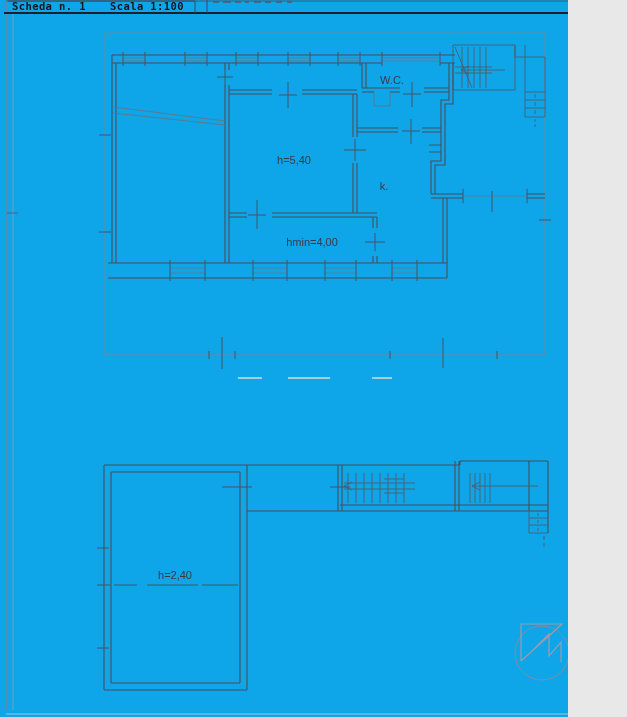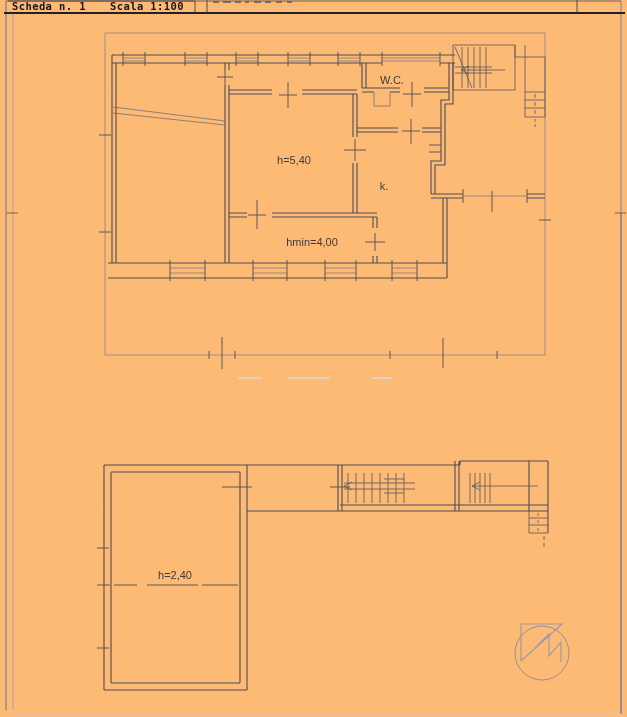--- a/index.html
+++ b/index.html
@@ -1,20 +1,20 @@
 <!DOCTYPE html>
 <html><head>
 <meta charset="utf-8">
 <style>
   html,body{margin:0;padding:0;}
   body{background:#e8e8e8;}
   .sheet{
     position:relative;
-    width:627px;height:717px;
-    background:#fdba74;
+    width:568px;height:717px;
+    background:#0ea5e9;
     overflow:hidden;
     font-family:"Liberation Sans",sans-serif;
   }
   .sheet svg{position:absolute;left:0;top:0;}
   .tb{font-family:"DejaVu Sans Mono",monospace;font-weight:bold;font-size:10.5px;fill:#17171d;letter-spacing:.4px;}
   .rl{font-family:"Liberation Sans",sans-serif;font-size:11px;fill:#3b3b44;text-anchor:middle;}
 </style>
 </head>
 <body>
 

